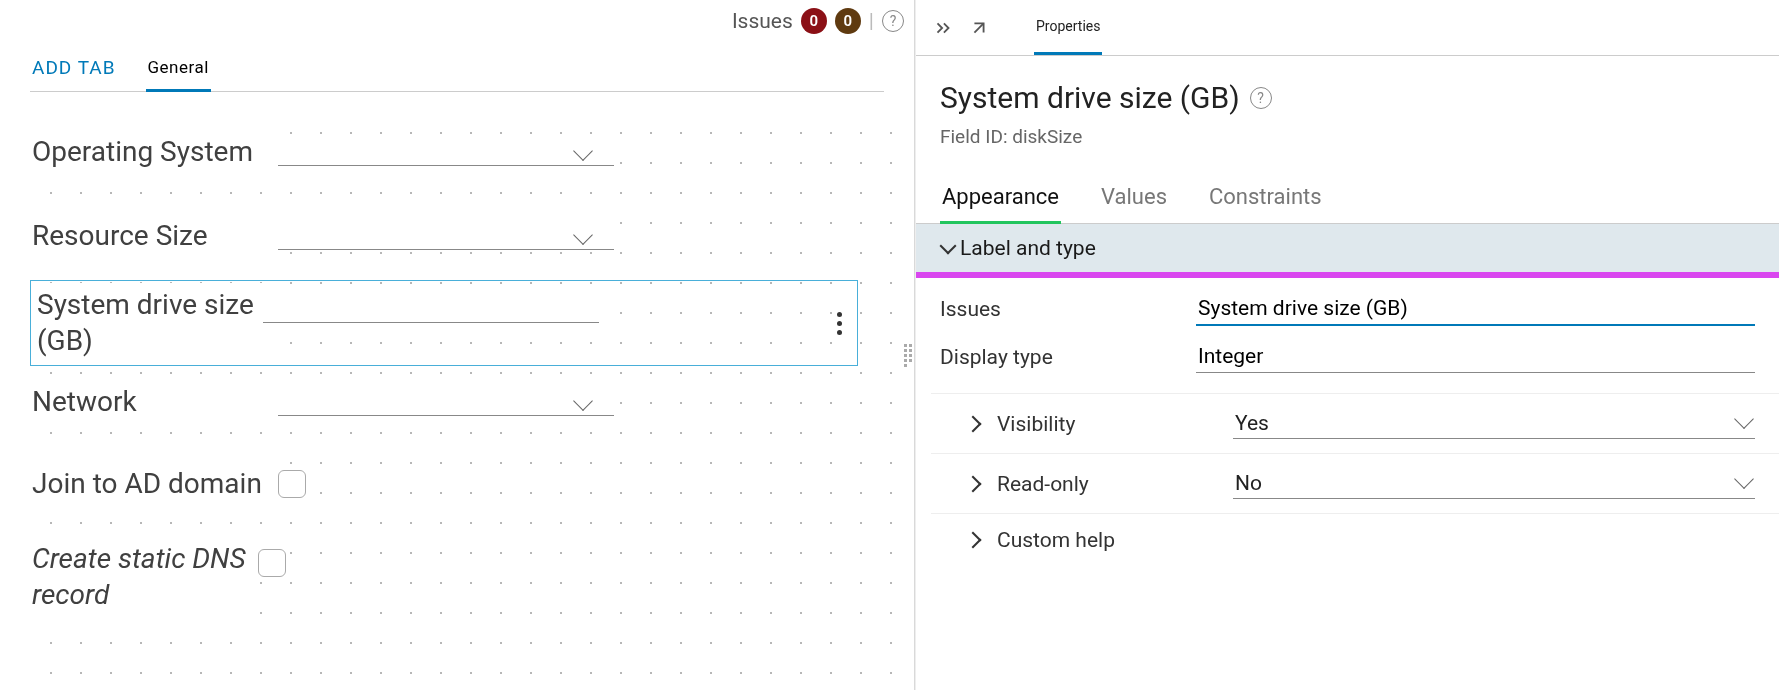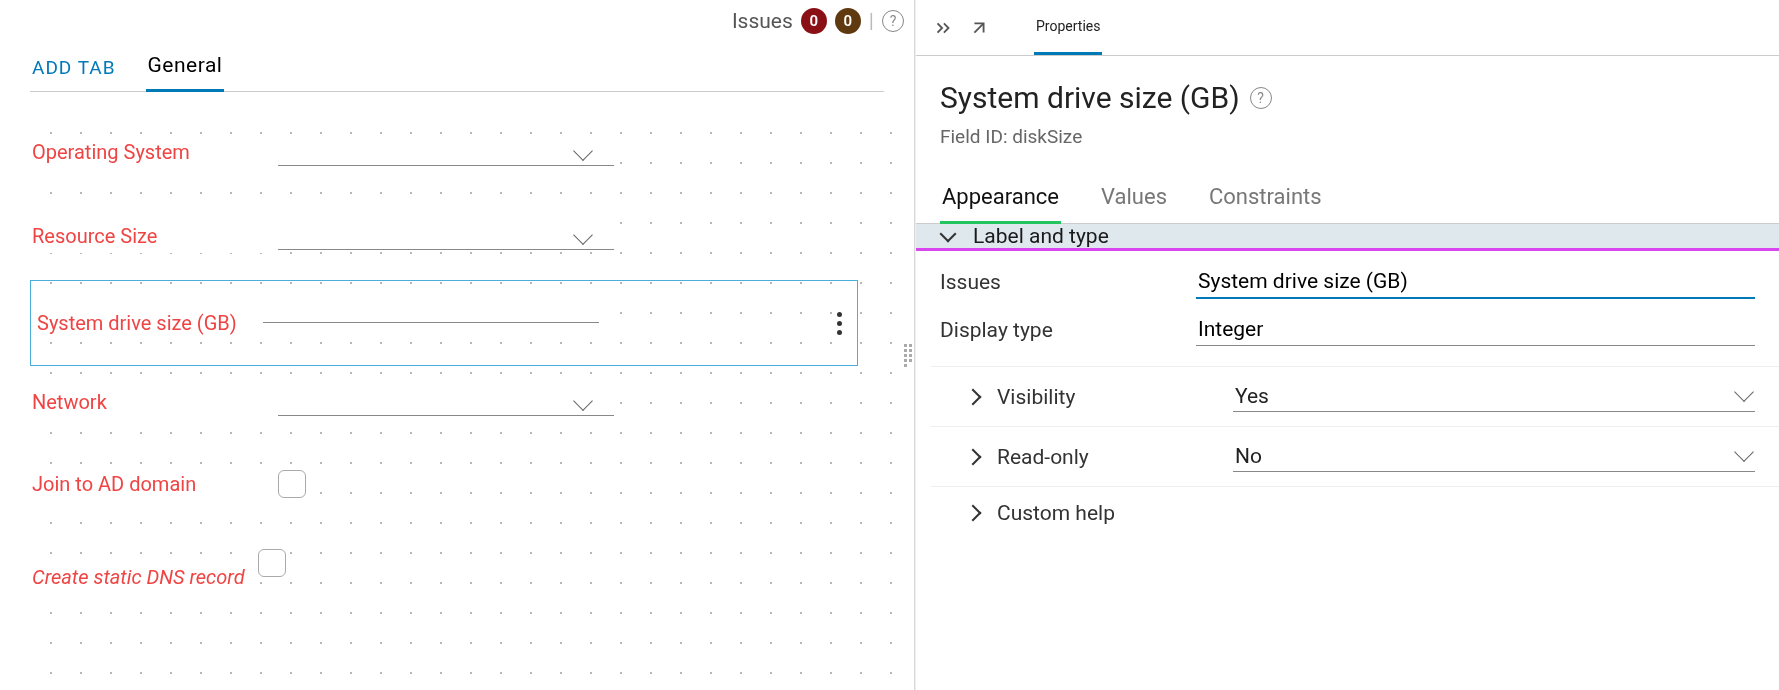--- a/index.html
+++ b/index.html
@@ -45,21 +45,21 @@
   .tabs {
     position:absolute;
     left:30px; top:50px; right:30px;
     border-bottom:1px solid #ccc;
     display:flex; align-items:flex-end;
     gap:28px;
     height:42px;
   }
   .tab {
     padding:4px 2px 12px 2px;
-    font-size:21px;
+    font-size:17px;
     letter-spacing:.5px;
     color:#444;
     cursor:pointer;
   }
   .tab.add { color:#0079b8; letter-spacing:1px; font-size:19px; }
   .tab.active { color:#000; border-bottom:3px solid #0079b8; margin-bottom:-1px; }
 
   .canvas {
     position:absolute;
     left:30px; right:14px; top:108px; bottom:0;
@@ -72,22 +72,22 @@
     background-position: 6px 10px;
   }
   .field-row {
     position:absolute;
     left:0; right:42px;
     height:60px;
     display:flex; align-items:center;
   }
   .field-row .label {
     width:248px;
-    font-size:20px;
-    color:#ef4444;
+    font-size:28px;
+    color:#404040;
     background:#fff;
     padding:4px 6px 4px 2px;
     line-height:1.3;
   }
   .field-row .label.multi {
     width:200px;
   }
   .field-row .input-line {
     position:relative;
     width:336px; height:28px;
@@ -154,24 +154,24 @@
     display:flex; gap:38px; padding:0 24px;
     border-bottom:1px solid #ccc;
     margin-top:18px;
   }
   .rp-tabs .t { font-size:22px; color:#777; padding:8px 2px 12px 2px; cursor:pointer; }
   .rp-tabs .t.active { color:#111; border-bottom:3px solid #22c55e; margin-bottom:-1px; }
 
   .section-hdr {
     background:#dfe8ed;
     display:flex; align-items:center;
-    gap:19px;
-    padding:0 26px;
+    gap:6px;
+    padding:12px 26px;
     font-size:21px;
-    border-bottom:3px solid #d946ef;
+    border-bottom:6px solid #d946ef;
   }
   .chev { width:12px; height:12px; border-right:2px solid #333; border-bottom:2px solid #333; display:inline-block; }
   .chev.down  { transform:rotate(45deg); margin-top:-4px; }
   .chev.right { transform:rotate(-45deg); }
 
   .prop-grid {
     padding:14px 24px 20px 24px;
     display:grid;
     grid-template-columns: 256px 1fr;
     row-gap:14px;

